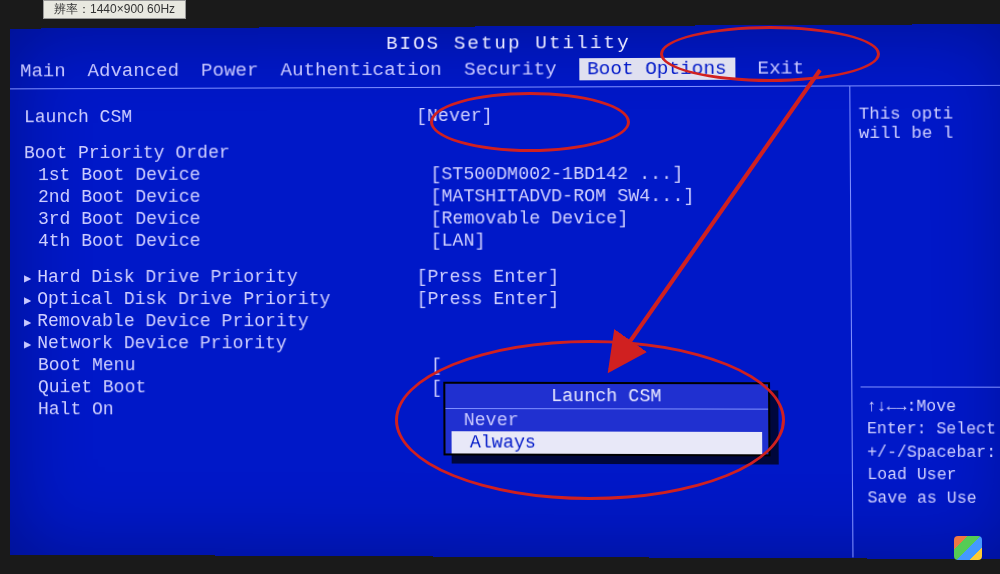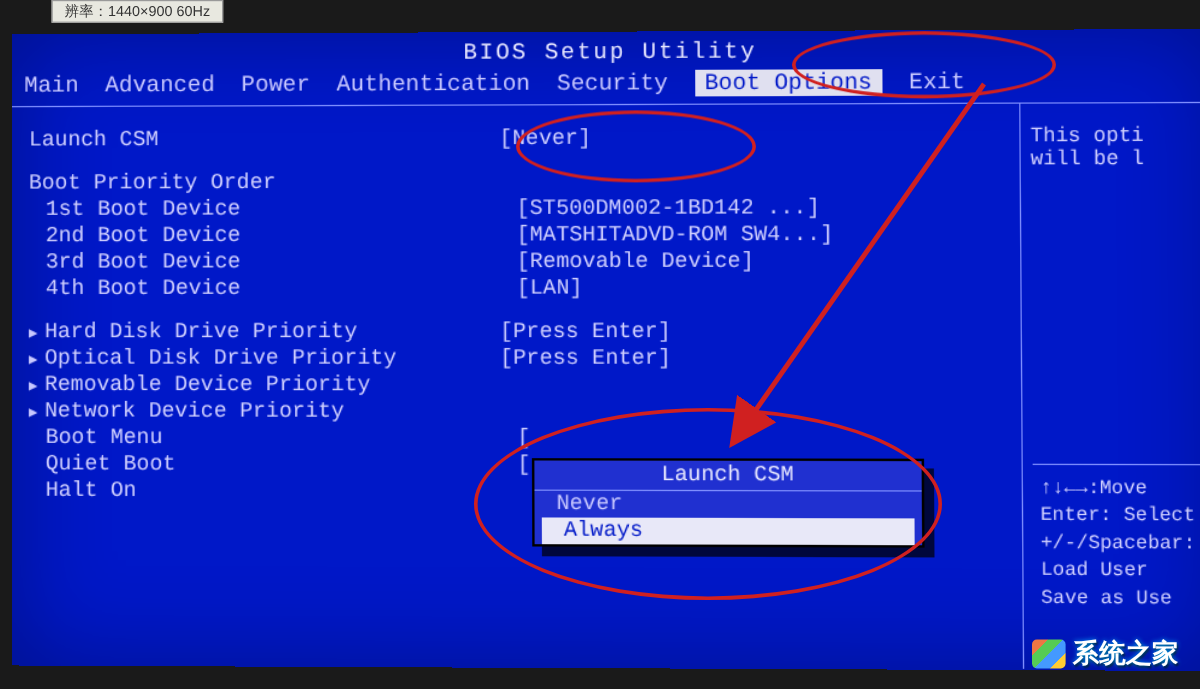--- a/index.html
+++ b/index.html
@@ -258,14 +258,13 @@
   <defs>
     <marker id="ah" markerWidth="12" markerHeight="12" refX="9" refY="5" orient="auto">
       <path d="M0,0 L10,5 L0,10 z" fill="#d02020"></path>
     </marker>
   </defs>
   <line x1="280" y1="10" x2="70" y2="310" stroke="#d02020" stroke-width="4" marker-end="url(#ah)"></line>
 </svg>
 
 <div class="watermark">
   <span class="wm-flag"></span>
-  <span>系统之家</span>
 </div>
 
 </body></html>

